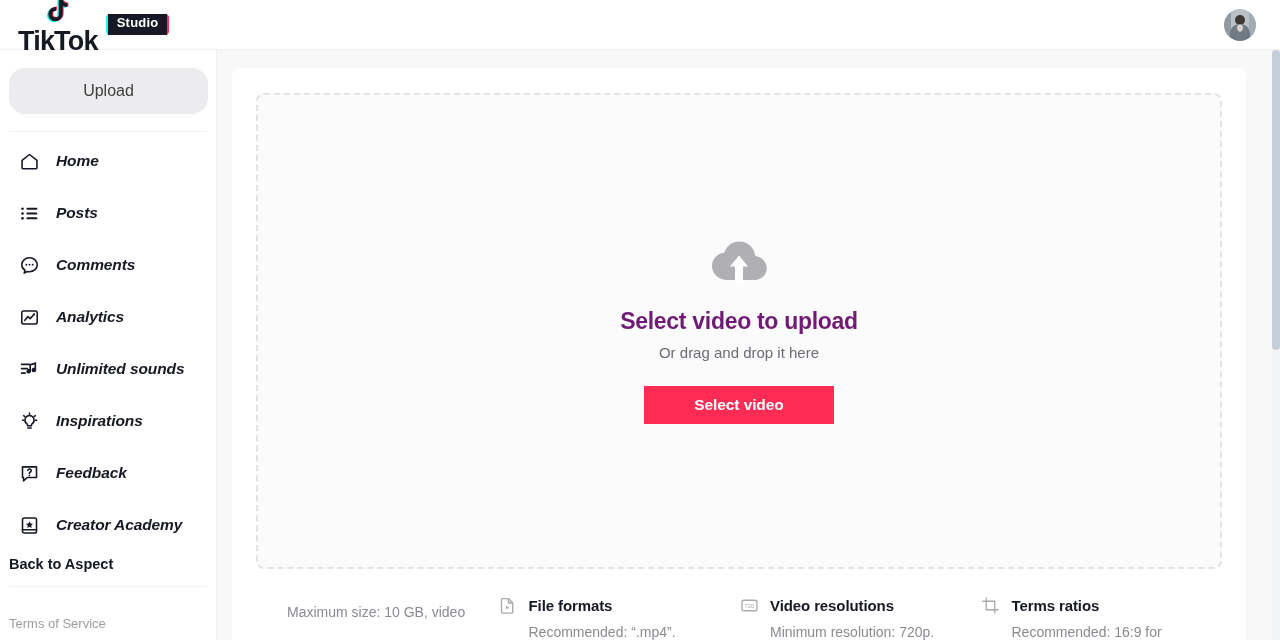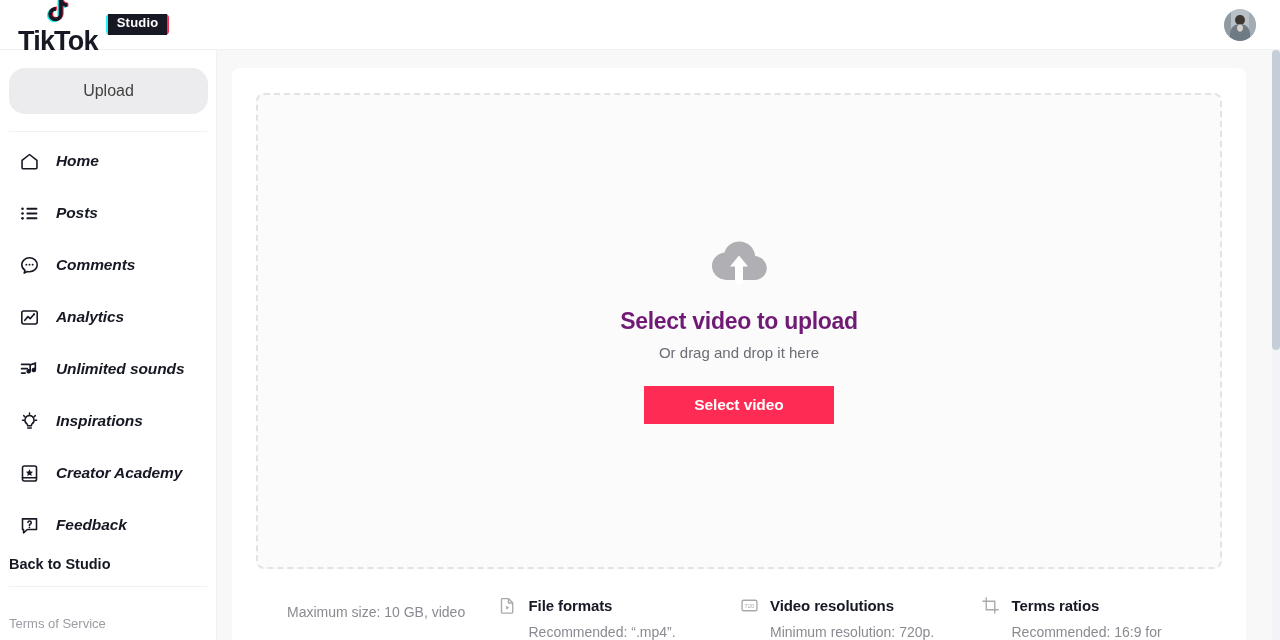--- a/index.html
+++ b/index.html
@@ -405,42 +405,42 @@
           <path d="M10 19.3h4"></path>
           <path d="M5.4 5.3 6.7 6.6M4 10.6h1.6M18.6 10.6h1.6M18.6 5.3l-1.3 1.3M12 2.2v1.4"></path>
         </svg>
       </span>
       <span class="nav-label">Inspirations</span>
     </div>
 
     <div class="nav-item">
       <span class="nav-icon">
         <svg width="21" height="21" viewBox="0 0 24 24" fill="none" stroke="currentColor" stroke-width="1.8">
+          <path d="M4 4.4h16v12.2H9.6L5.2 20.4v-3.8H4z" stroke-linejoin="round"></path>
+          <path d="M10.2 8.5a1.9 1.9 0 1 1 2.4 2.1c-.5.3-.7.7-.7 1.2v.4" stroke-linecap="round"></path>
+          <circle cx="11.9" cy="14.3" r="0.95" fill="currentColor" stroke="none"></circle>
+        </svg>
+      </span>
+      <span class="nav-label">Feedback</span>
+    </div>
+
+    <div class="nav-item">
+      <span class="nav-icon">
+        <svg width="21" height="21" viewBox="0 0 24 24" fill="none" stroke="currentColor" stroke-width="1.8">
           <rect x="4" y="3.4" width="16" height="17.2" rx="2"></rect>
           <path d="M4 16.8h16" stroke-linecap="round"></path>
           <path d="m12 7 1.25 2.6 2.75.4-2 2 .5 2.8L12 13.4 9.5 14.8l.5-2.8-2-2 2.75-.4z" fill="currentColor" stroke="none"></path>
         </svg>
       </span>
       <span class="nav-label">Creator Academy</span>
     </div>
 
-    <div class="nav-item">
-      <span class="nav-icon">
-        <svg width="21" height="21" viewBox="0 0 24 24" fill="none" stroke="currentColor" stroke-width="1.8">
-          <path d="M4 4.4h16v12.2H9.6L5.2 20.4v-3.8H4z" stroke-linejoin="round"></path>
-          <path d="M10.2 8.5a1.9 1.9 0 1 1 2.4 2.1c-.5.3-.7.7-.7 1.2v.4" stroke-linecap="round"></path>
-          <circle cx="11.9" cy="14.3" r="0.95" fill="currentColor" stroke="none"></circle>
-        </svg>
-      </span>
-      <span class="nav-label">Feedback</span>
-    </div>
-
   </div>
 
-  <div class="back-link">Back to Studio</div>
+  <div class="back-link">Back to Aspect</div>
 
   <div class="foot-divider"></div>
 
   <div class="legal-link">Terms of Service</div>
   <div class="legal-link">Privacy Policy</div>
 
 </div>
 
 <div class="main">
   <div class="card">

